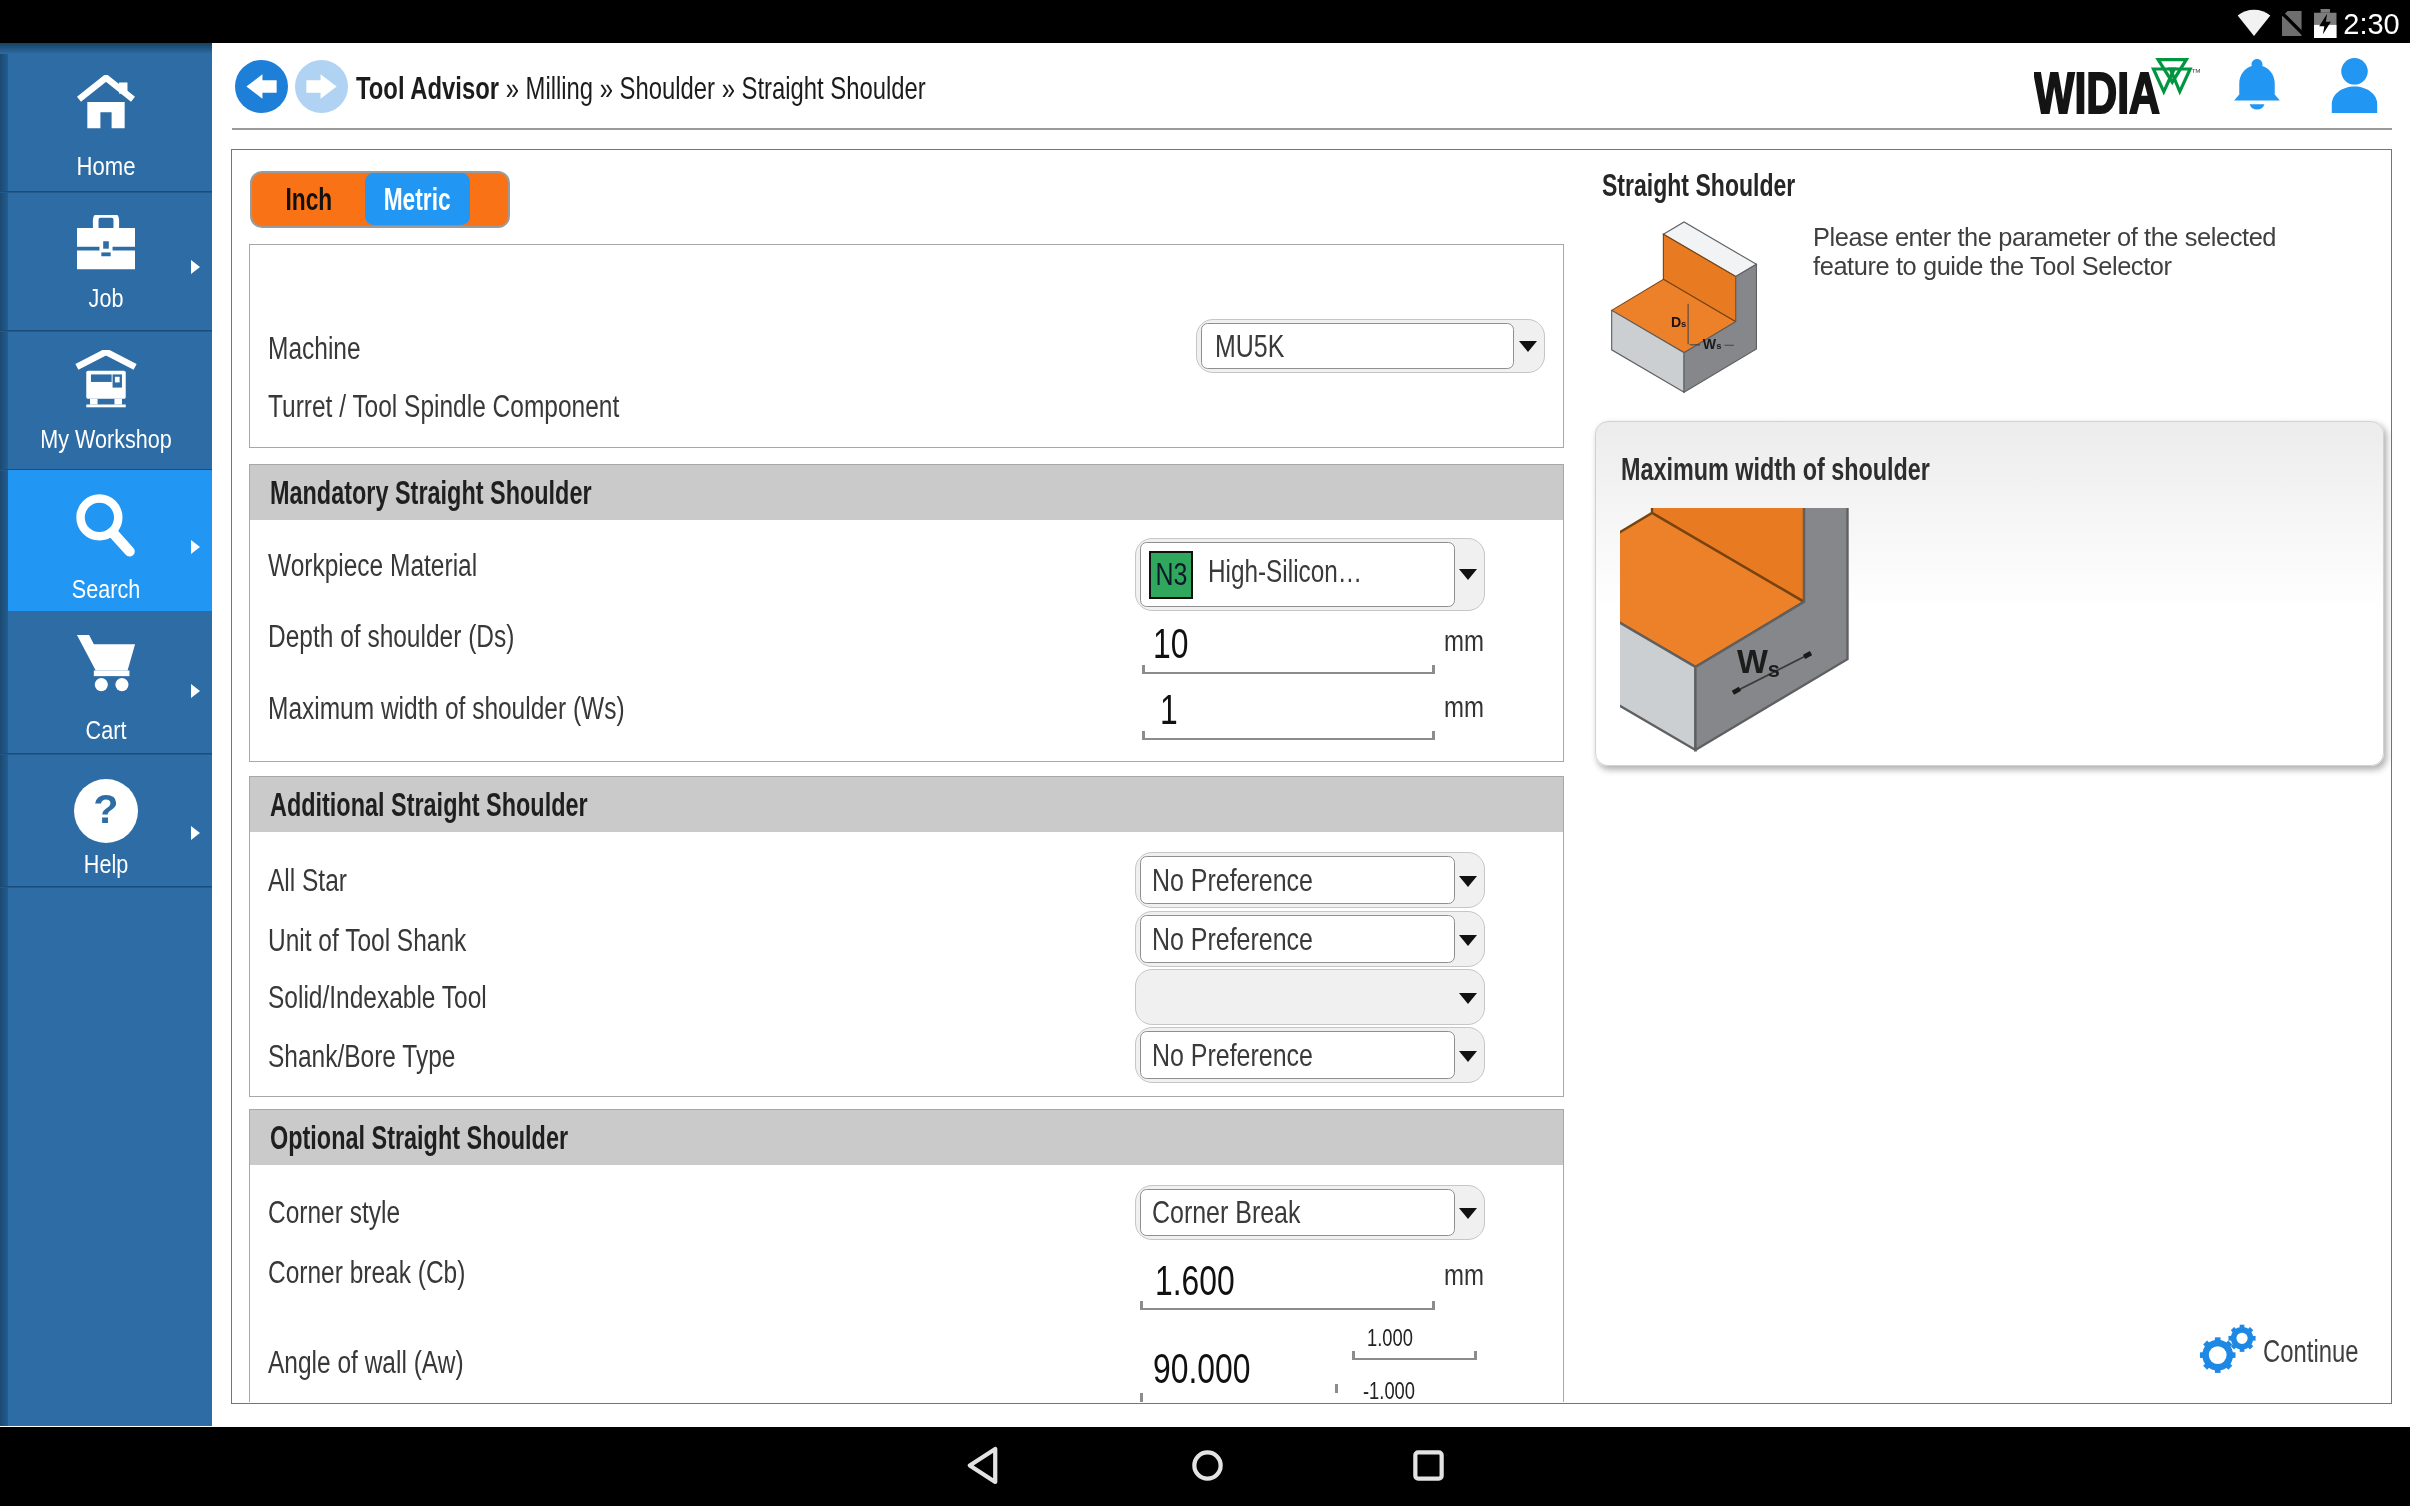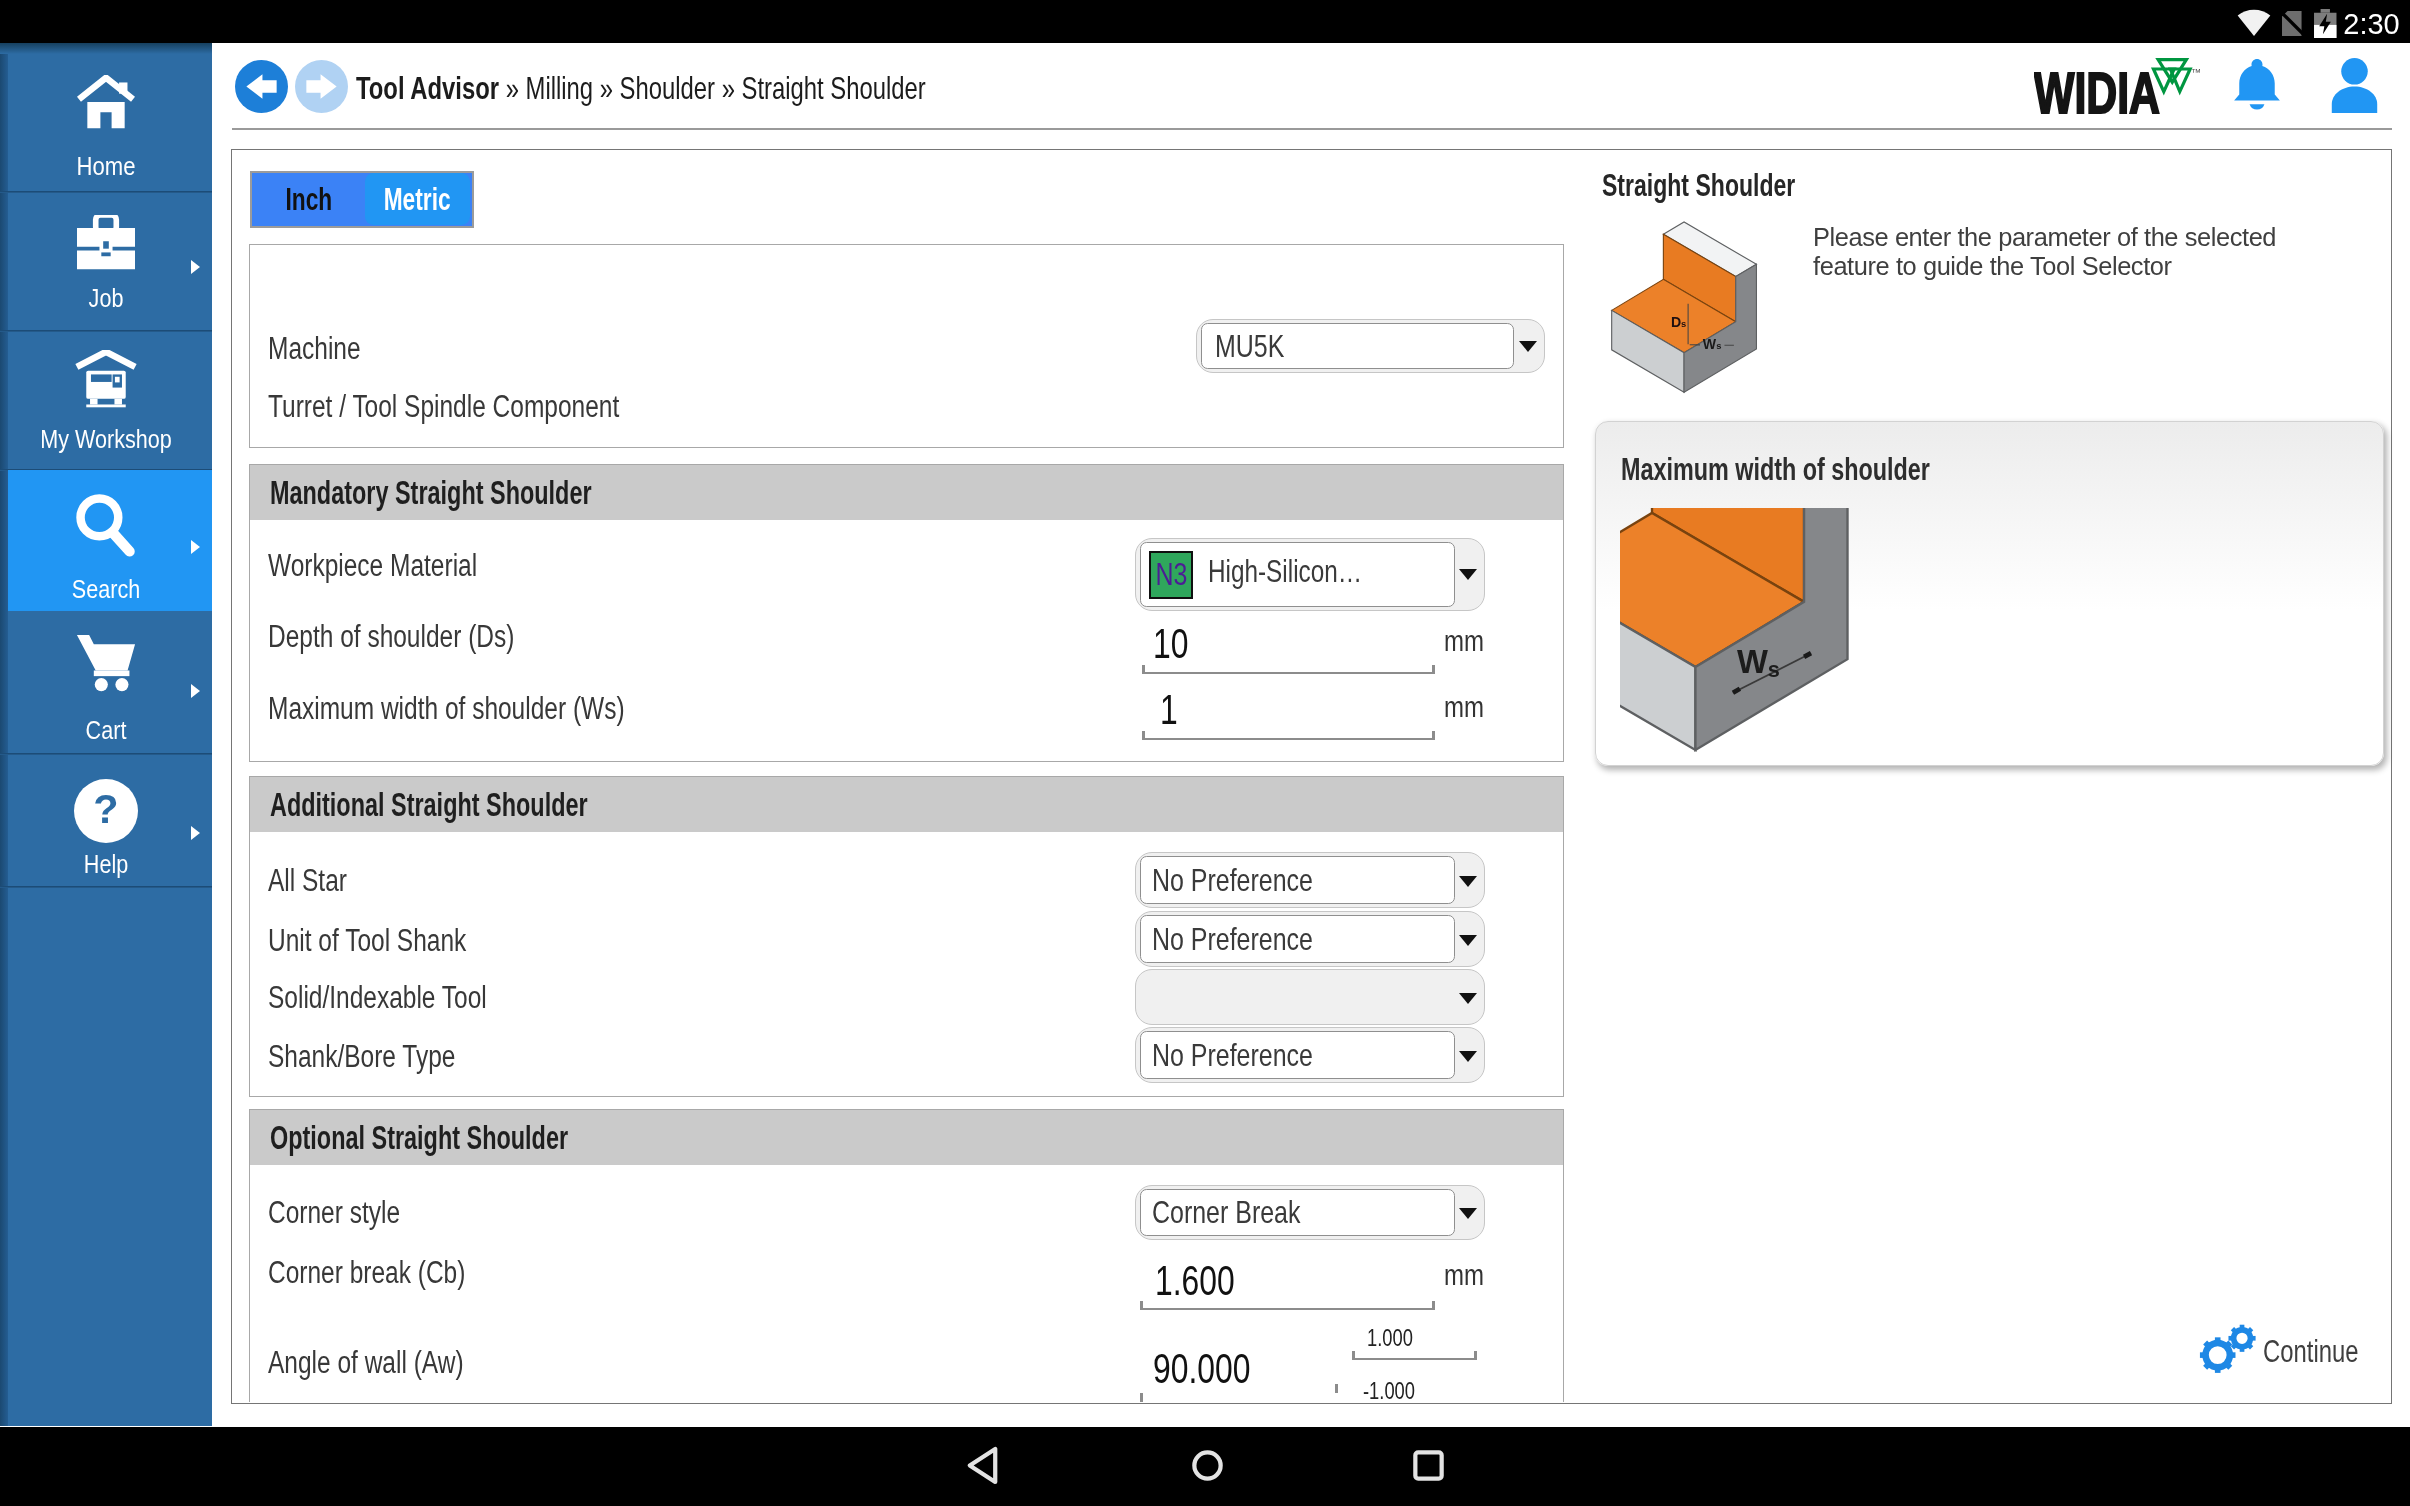--- a/index.html
+++ b/index.html
@@ -18,21 +18,21 @@
 .dsp { display:inline-block; transform:scaleX(0.78); transform-origin:0 50%; }
 .tgt { display:inline-block; transform:scaleX(0.71); }
 .nav-div { left:0; width:212px; height:1.9px; background:#245a8a; border-top:0.9px solid #1c4c77; }
 .arrow-r { position:absolute; width:0; height:0; border-top:7.5px solid transparent; border-bottom:7.5px solid transparent; border-left:9.4px solid #fff; }
 
 #breadcrumb { left:356px; top:70px; font-size:32px; color:#1c1c1c; transform:scaleX(0.745); transform-origin:0 50%; white-space:nowrap; }
 #tb-sep { left:232px; top:128px; width:2160px; height:1.9px; background:#9a9a9a; }
 
 #panel { left:231px; top:149px; width:2161px; height:1255px; border:1.9px solid #757575; background:#fff; }
 
-#toggle { left:250px; top:171px; width:224px; height:57px; background:#3b82f6; border:2.8px solid #9b9b9b; border-radius:0; }
+#toggle { left:250px; top:171px; width:260px; height:57px; background:#f97316; border:2.8px solid #9b9b9b; border-radius:12px; }
 #toggle .inch { position:absolute; left:0; top:0; width:113px; height:52px; line-height:52px; text-align:center; font-weight:bold; font-size:32px; color:#111; }
 #toggle .metric { position:absolute; left:113px; top:0; width:105px; height:52px; line-height:52px; background:#2196f3; border-radius:8.5px; text-align:center; font-weight:bold; font-size:32px; color:#fff; }
 
 .sect { left:249px; width:1315px; border:1.9px solid #a8a8a8; background:#fff; }
 .sect-h { left:249px; width:1315px; height:56px; background:#cacaca; border:1.9px solid #a8a8a8; border-bottom:none; font-weight:bold; font-size:33px; color:#1f1f1f; line-height:56px; padding-left:20px; }
 .rowlbl { left:268px; font-size:31px; line-height:36px; color:#383838; transform:scaleX(0.79); transform-origin:0 50%; white-space:nowrap; }
 
 .dd { position:absolute; background:#f0f0f0; border:1.9px solid #c6c6c6; border-radius:17px; }
 .dd .in { position:absolute; left:3.8px; top:2.8px; bottom:2.8px; background:#fff; border:1.9px solid #8f8f8f; border-radius:6.6px; font-size:32px; color:#3a3a3a; }
 .dd .tri { position:absolute; width:0; height:0; border-left:9.4px solid transparent; border-right:9.4px solid transparent; border-top:11.3px solid #111; }
@@ -178,21 +178,21 @@
       <div class="in" style="width:313px;line-height:44px;padding-left:13px"><span class="dsp">MU5K</span></div>
       <div class="tri" style="right:6.6px;top:21px"></div>
     </div>
 <div class="rowlbl abs" style="top:389px">Turret / Tool Spindle Component</div>
 
 <div class="sect abs" style="top:464px;height:298px"></div>
 <div class="sect-h abs" style="top:464px"><span class="hsp">Mandatory Straight Shoulder</span></div>
 <div class="rowlbl abs" style="top:548px">Workpiece Material</div>
 <div class="dd abs" style="left:1135px;top:538px;width:350px;height:73px">
   <div class="in" style="width:315px"></div>
-  <div class="abs" style="left:13px;top:12.2px;width:44px;height:48px;background:#2fa75c;border:2.8px solid #101010;text-align:center;line-height:42px;font-size:32px;color:#4c1d95"><span style="display:inline-block;transform:scaleX(0.78)">N3</span></div>
+  <div class="abs" style="left:13px;top:12.2px;width:44px;height:48px;background:#2fa75c;border:2.8px solid #101010;text-align:center;line-height:42px;font-size:32px;color:#0f172a"><span style="display:inline-block;transform:scaleX(0.78)">N3</span></div>
   <div class="abs" style="left:72px;top:14px;font-size:32px;color:#3a3a3a;transform:scaleX(0.76);transform-origin:0 50%;white-space:nowrap">High-Silicon…</div>
   <div class="tri" style="right:6.6px;top:30px"></div>
 </div>
 <div class="rowlbl abs" style="top:619px">Depth of shoulder (Ds)</div>
 <div class="val" style="left:1153px;top:622px">10</div>
 <div class="uline" style="left:1142px;top:672px;width:293px">
       <div class="t1"></div>
       <div class="t2"></div>
     </div>
 <div class="mm" style="left:1444px;top:626px">mm</div>

